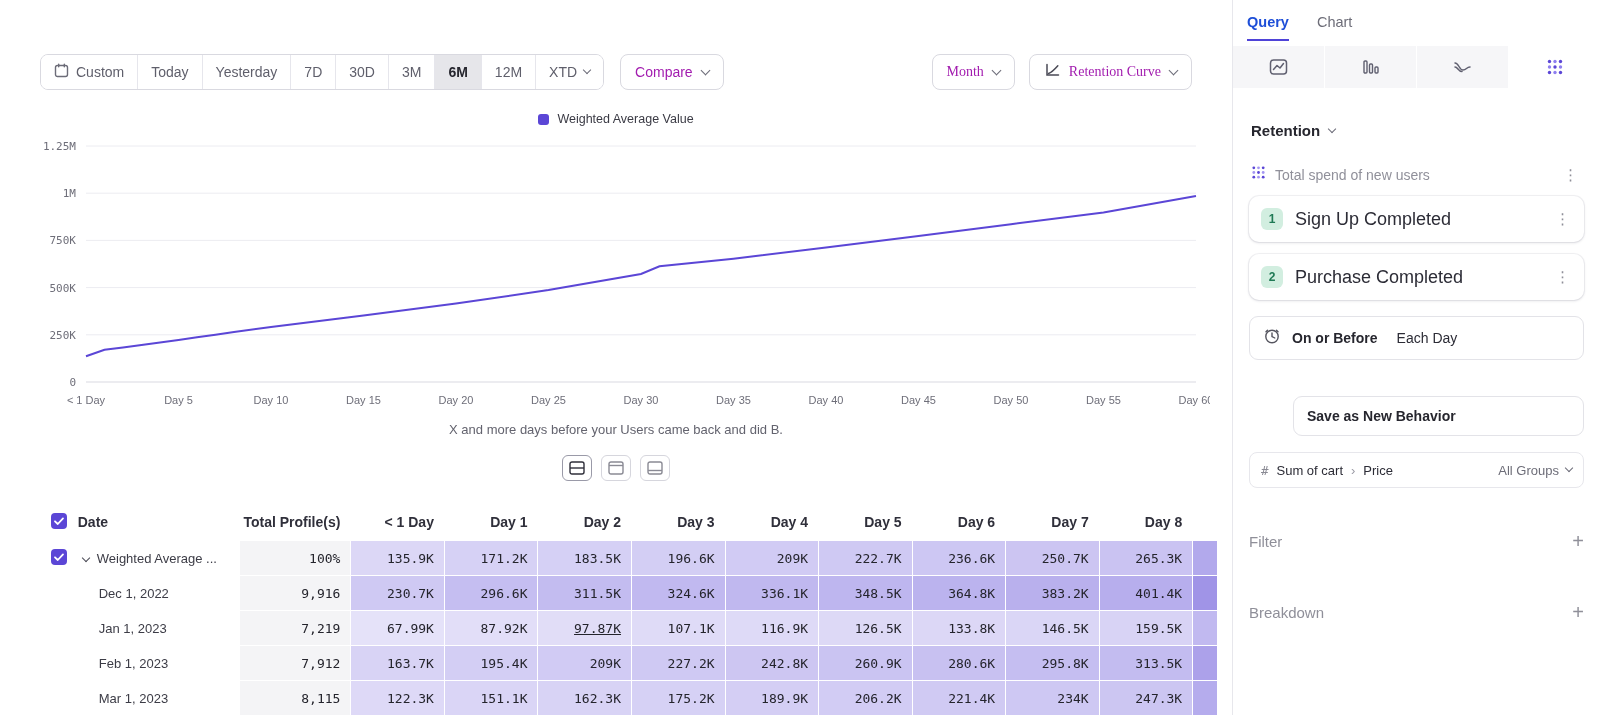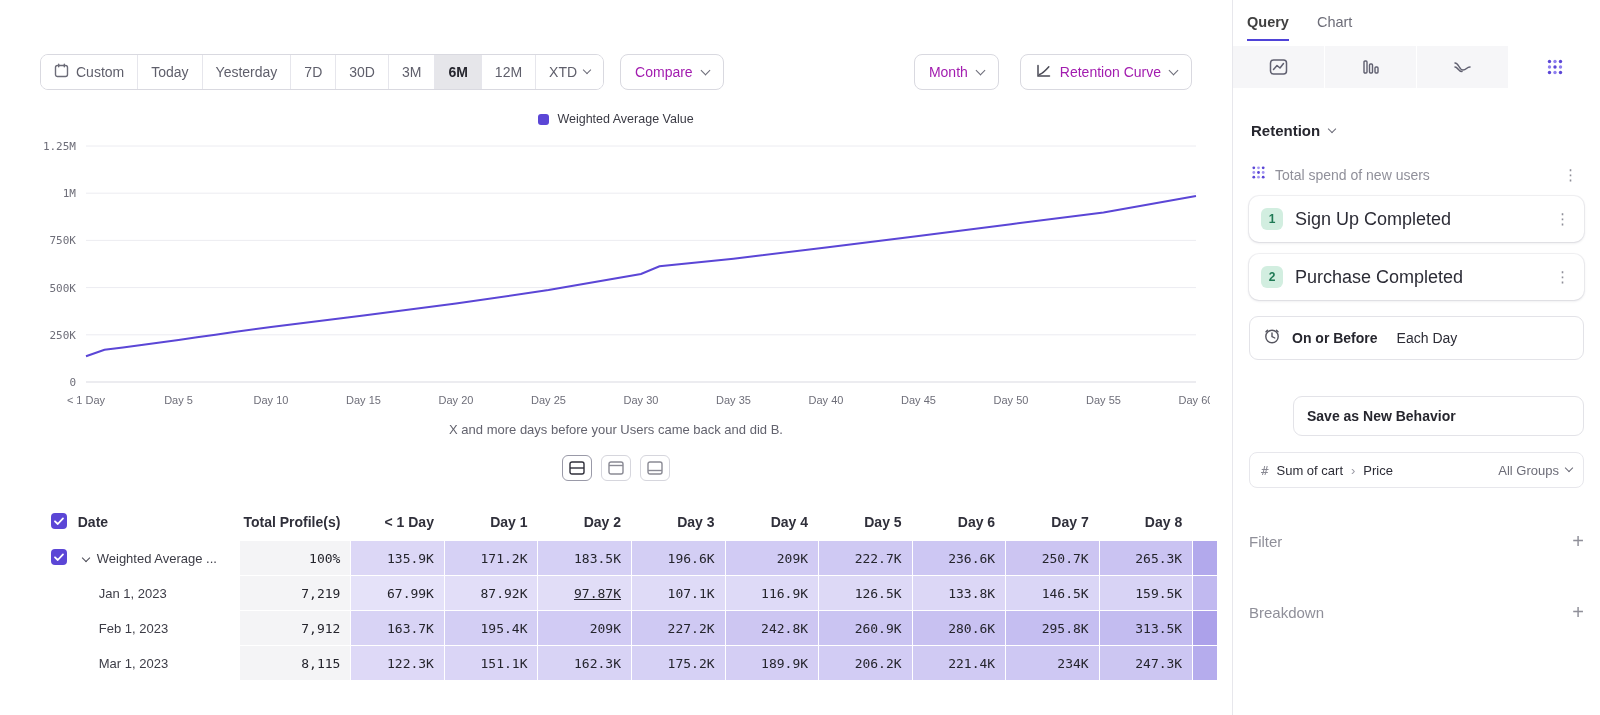--- a/index.html
+++ b/index.html
@@ -12,21 +12,21 @@
   
   .toolbar { display:flex; align-items:center; margin:54px 40px 0 40px; }
   .seg { display:flex; border:1px solid #d9d9e0; border-radius:8px; overflow:hidden; background:#fff; }
   .seg button { font-family:inherit; font-size:14px; color:#5f5f6b; background:#fff; border:none;
     border-right:1px solid #e6e6ec; padding:0 13px; height:34px; display:flex; align-items:center; gap:7px; cursor:pointer; }
   .seg button:last-child { border-right:none; }
   .seg button.selected { background:#e6e6ea; color:#26262e; font-weight:bold; }
   .btn { font-family:inherit; border:1px solid #d9d9e0; border-radius:8px; background:#fff; height:36px;
     padding:0 14px; font-size:14px; color:#a21caf; display:flex; align-items:center; gap:9px; cursor:pointer; }
   .ml16 { margin-left:16px; }
-  .right-group { margin-left:auto; display:flex; gap:21px; }
+  .right-group { margin-left:auto; display:flex; gap:14px;font-family:Liberation Serif, serif; }
   .chev { width:7px; height:7px; border-left:1.6px solid currentColor; border-bottom:1.6px solid currentColor;
     display:inline-block; transform:rotate(-45deg); margin-top:-4px; color:#6c6c78; }
   .chev.sm { width:6px; height:6px; }
 
   
   .chart-wrap { margin-top:22px; }
   .legend { display:flex; justify-content:center; align-items:center; gap:8px; font-size:12.5px; color:#3a3a44; margin-bottom:4px; }
   .legend-swatch { width:11px; height:11px; border-radius:3px; }
   .chart-svg { display:block; margin-left:18px; }
   .ytick { font:11px "DejaVu Sans Mono",monospace; fill:#6e6e79; }
@@ -54,21 +54,21 @@
   td.labelcell.exp { padding-left:5px; }
   td.num { font-family:"DejaVu Sans Mono",monospace; text-align:right; padding-right:10px; color:#24242c; }
   td.prof { background:#f4f4f6; width:110px; }
   .cb { display:inline-block; width:16px; height:16px; line-height:0; cursor:pointer; }
   .rowchev { width:6px; height:6px; border-left:1.6px solid #4a4a55; border-bottom:1.6px solid #4a4a55;
     display:inline-block; transform:rotate(-45deg); margin:0 8px 2px 0; }
 
   
   .panel-tabs { display:flex; gap:28px; padding:14px 0 0 14px; }
   .panel-tab { font-size:14.5px; color:#6d6d78; padding-bottom:9px; cursor:pointer; }
-  .panel-tab.active { color:#404040; font-weight:bold; border-bottom:2.5px solid #4f43d8; }
+  .panel-tab.active { color:#1d4ed8; font-weight:bold; border-bottom:2.5px solid #4f43d8; }
   .report-icons { display:flex; margin-top:5px; }
   .report-icon { flex:1; height:42px; display:flex; align-items:center; justify-content:center;
     background:#f6f6f8; cursor:pointer; border-right:1px solid #fff; }
   .report-icon:last-child { border-right:none; }
   .report-icon.selected { background:#fff; }
   .panel-body { padding:0 16px; }
   .section-head { margin:34px 0 0 2px; display:flex; align-items:center; gap:9px; font-size:15px; font-weight:bold; color:#26262e; cursor:pointer; }
   .behavior-head { margin-top:26px; display:flex; align-items:center; gap:9px; padding:0 2px; }
   .behavior-title { font-size:14px; color:#90909a; flex:1; }
   .kebab { color:#8f8f99; font-size:15px; cursor:pointer; padding:0 4px; }
@@ -254,20 +254,35 @@
               <td class="num val" style="background: rgba(91, 70, 214, 0.267);">196.6K</td>
               <td class="num val" style="background: rgba(91, 70, 214, 0.28);">209K</td>
               <td class="num val" style="background: rgba(91, 70, 214, 0.29);">222.7K</td>
               <td class="num val" style="background: rgba(91, 70, 214, 0.3);">236.6K</td>
               <td class="num val" style="background: rgba(91, 70, 214, 0.314);">250.7K</td>
               <td class="num val" style="background: rgba(91, 70, 214, 0.325);">265.3K</td>
               <td class="sliver" style="background: rgba(91, 70, 214, 0.467);"></td>
             </tr>
             <tr>
               <td class="cbcell"></td>
+              <td class="labelcell"><span>Dec 1, 2022</span></td>
+              <td class="num prof">9,916</td>
+              <td class="num val" style="background: rgba(91, 70, 214, 0.294);">230.7K</td>
+              <td class="num val" style="background: rgba(91, 70, 214, 0.353);">296.6K</td>
+              <td class="num val" style="background: rgba(91, 70, 214, 0.365);">311.5K</td>
+              <td class="num val" style="background: rgba(91, 70, 214, 0.376);">324.6K</td>
+              <td class="num val" style="background: rgba(91, 70, 214, 0.384);">336.1K</td>
+              <td class="num val" style="background: rgba(91, 70, 214, 0.396);">348.5K</td>
+              <td class="num val" style="background: rgba(91, 70, 214, 0.41);">364.8K</td>
+              <td class="num val" style="background: rgba(91, 70, 214, 0.427);">383.2K</td>
+              <td class="num val" style="background: rgba(91, 70, 214, 0.44);">401.4K</td>
+              <td class="sliver" style="background: rgba(91, 70, 214, 0.58);"></td>
+            </tr>
+            <tr>
+              <td class="cbcell"></td>
               <td class="labelcell"><span>Jan 1, 2023</span></td>
               <td class="num prof">7,219</td>
               <td class="num val" style="background: rgba(91, 70, 214, 0.157);">67.99K</td>
               <td class="num val" style="background: rgba(91, 70, 214, 0.176);">87.92K</td>
               <td class="num val" style="background: rgba(91, 70, 214, 0.184); text-decoration: underline;">97.87K</td>
               <td class="num val" style="background: rgba(91, 70, 214, 0.192);">107.1K</td>
               <td class="num val" style="background: rgba(91, 70, 214, 0.2);">116.9K</td>
               <td class="num val" style="background: rgba(91, 70, 214, 0.208);">126.5K</td>
               <td class="num val" style="background: rgba(91, 70, 214, 0.216);">133.8K</td>
               <td class="num val" style="background: rgba(91, 70, 214, 0.224);">146.5K</td>

